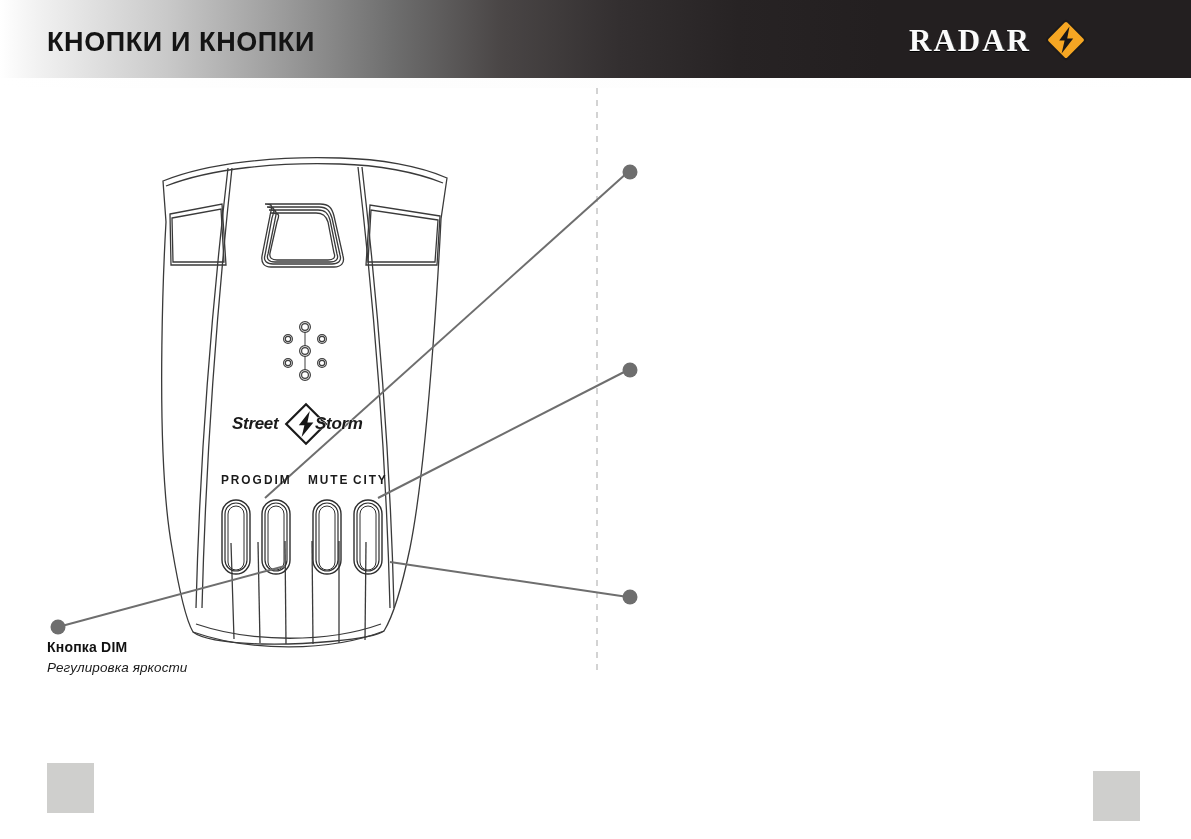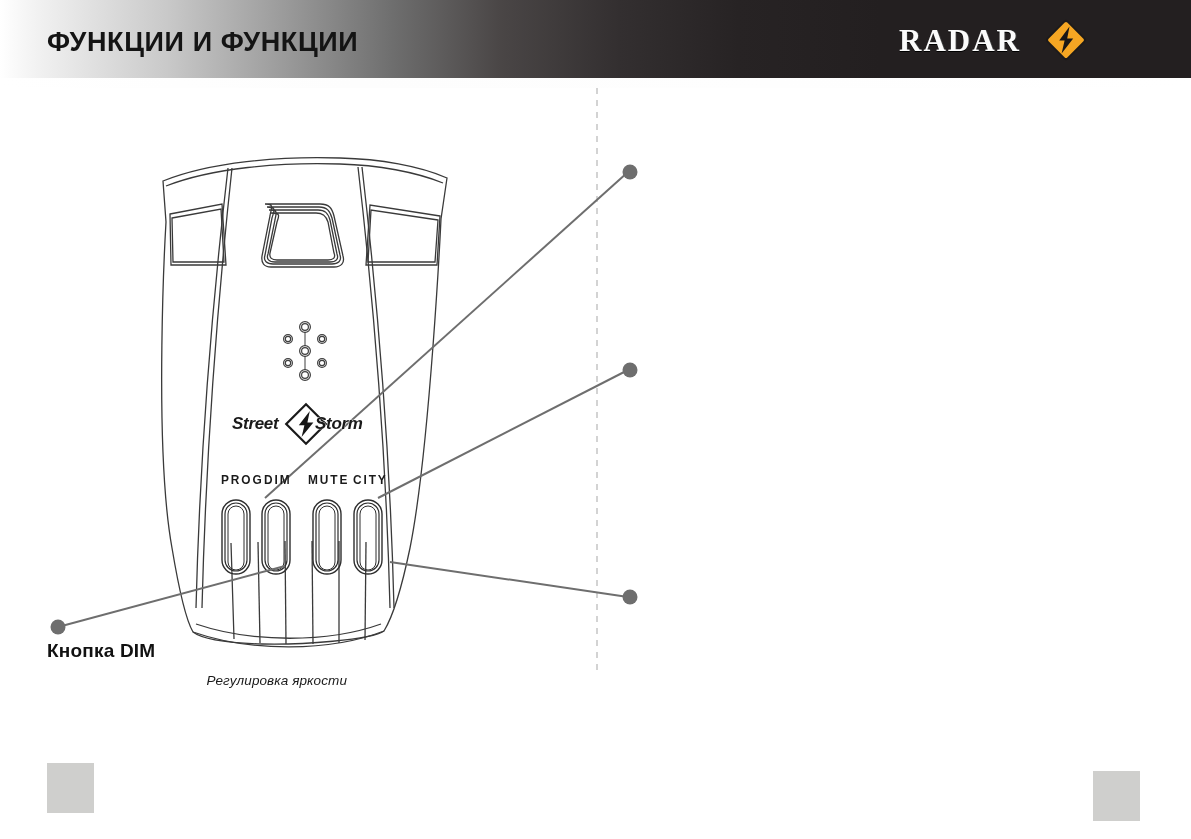--- a/index.html
+++ b/index.html
@@ -58,21 +58,21 @@
   }
 
   
   #brand-lockup {
     position: absolute;
     right: 103px;
     top: 19px;
     height: 42px;
     display: flex;
     align-items: center;
-    gap: 23px;
+    gap: 13px;
   }
   .brand-word {
     font-family: "Liberation Serif", serif;
     font-size: 31px;
     font-weight: bold;
     letter-spacing: 2.0px;
     color: #fbfbfb;
     text-shadow: 0 1px 0 #000, 1px 0 0 #3b3b3b;
     line-height: 1;
   }
@@ -137,54 +137,53 @@
 
   
   #caption-dim {
     position: absolute;
     left: 47px;
     top: 638px;
     width: 300px;
   }
   #caption-dim-title {
     font-family: "Liberation Sans", sans-serif;
-    font-size: 19px;
+    font-size: 14px;
     font-weight: bold;
     color: #111111;
     letter-spacing: 0.2px;
     line-height: 1.35;
   }
   #caption-dim-sub {
     font-family: "Liberation Sans", sans-serif;
     font-size: 13.5px;
     font-style: italic;
     color: #1a1a1a;
     letter-spacing: 0.1px;
     line-height: 1.45;
-    margin-top: 7px;
-    text-align: right;
+    margin-top: 1px;
   }
 
   
   .page-marker {
     position: absolute;
     width: 47px;
     height: 50px;
     background: #cfcfcd;
   }
   #page-marker-left  { left: 47px;  top: 763px; }
   #page-marker-right { left: 1093px; top: 771px; }
 </style>
 </head>
 <body>
 
 <div id="header-bar"></div>
 <div id="header-underglow"></div>
 
-<div id="page-title">ФУНКЦИИ И ФУНКЦИИ</div>
+<div id="page-title">КНОПКИ И КНОПКИ</div>
 
 <div id="brand-lockup">
   <span class="brand-word">RADAR</span>
 
   <span id="brand-diamond">
     <svg width="44" height="44" viewBox="0 0 44 44">
       <g transform="translate(22,22) rotate(45) translate(-15,-15)">
         <rect x="0" y="0" width="30" height="30" rx="2.5" fill="#1C1A1A"></rect>
         <rect x="1.8" y="1.8" width="26.4" height="26.4" rx="1.8" fill="#F5A623"></rect>
       </g>

